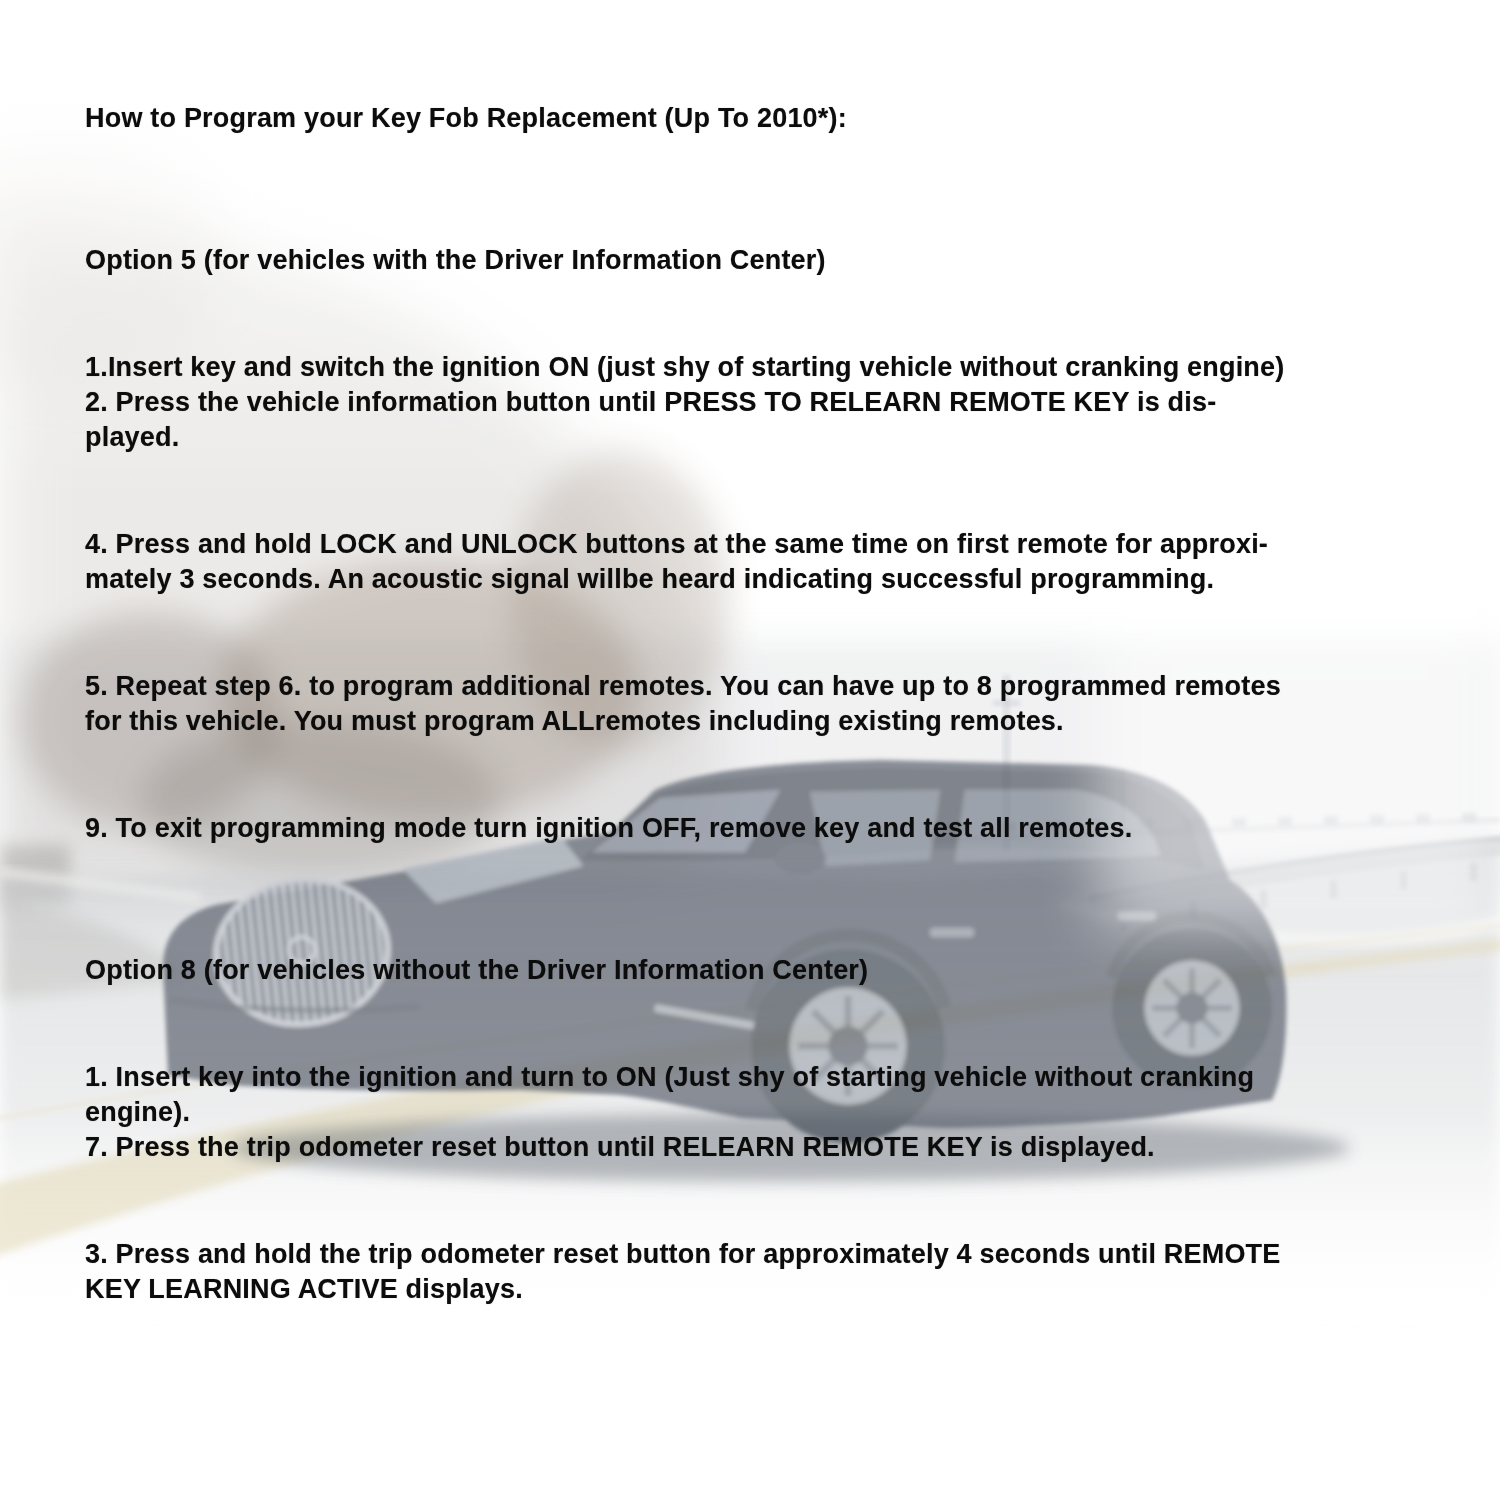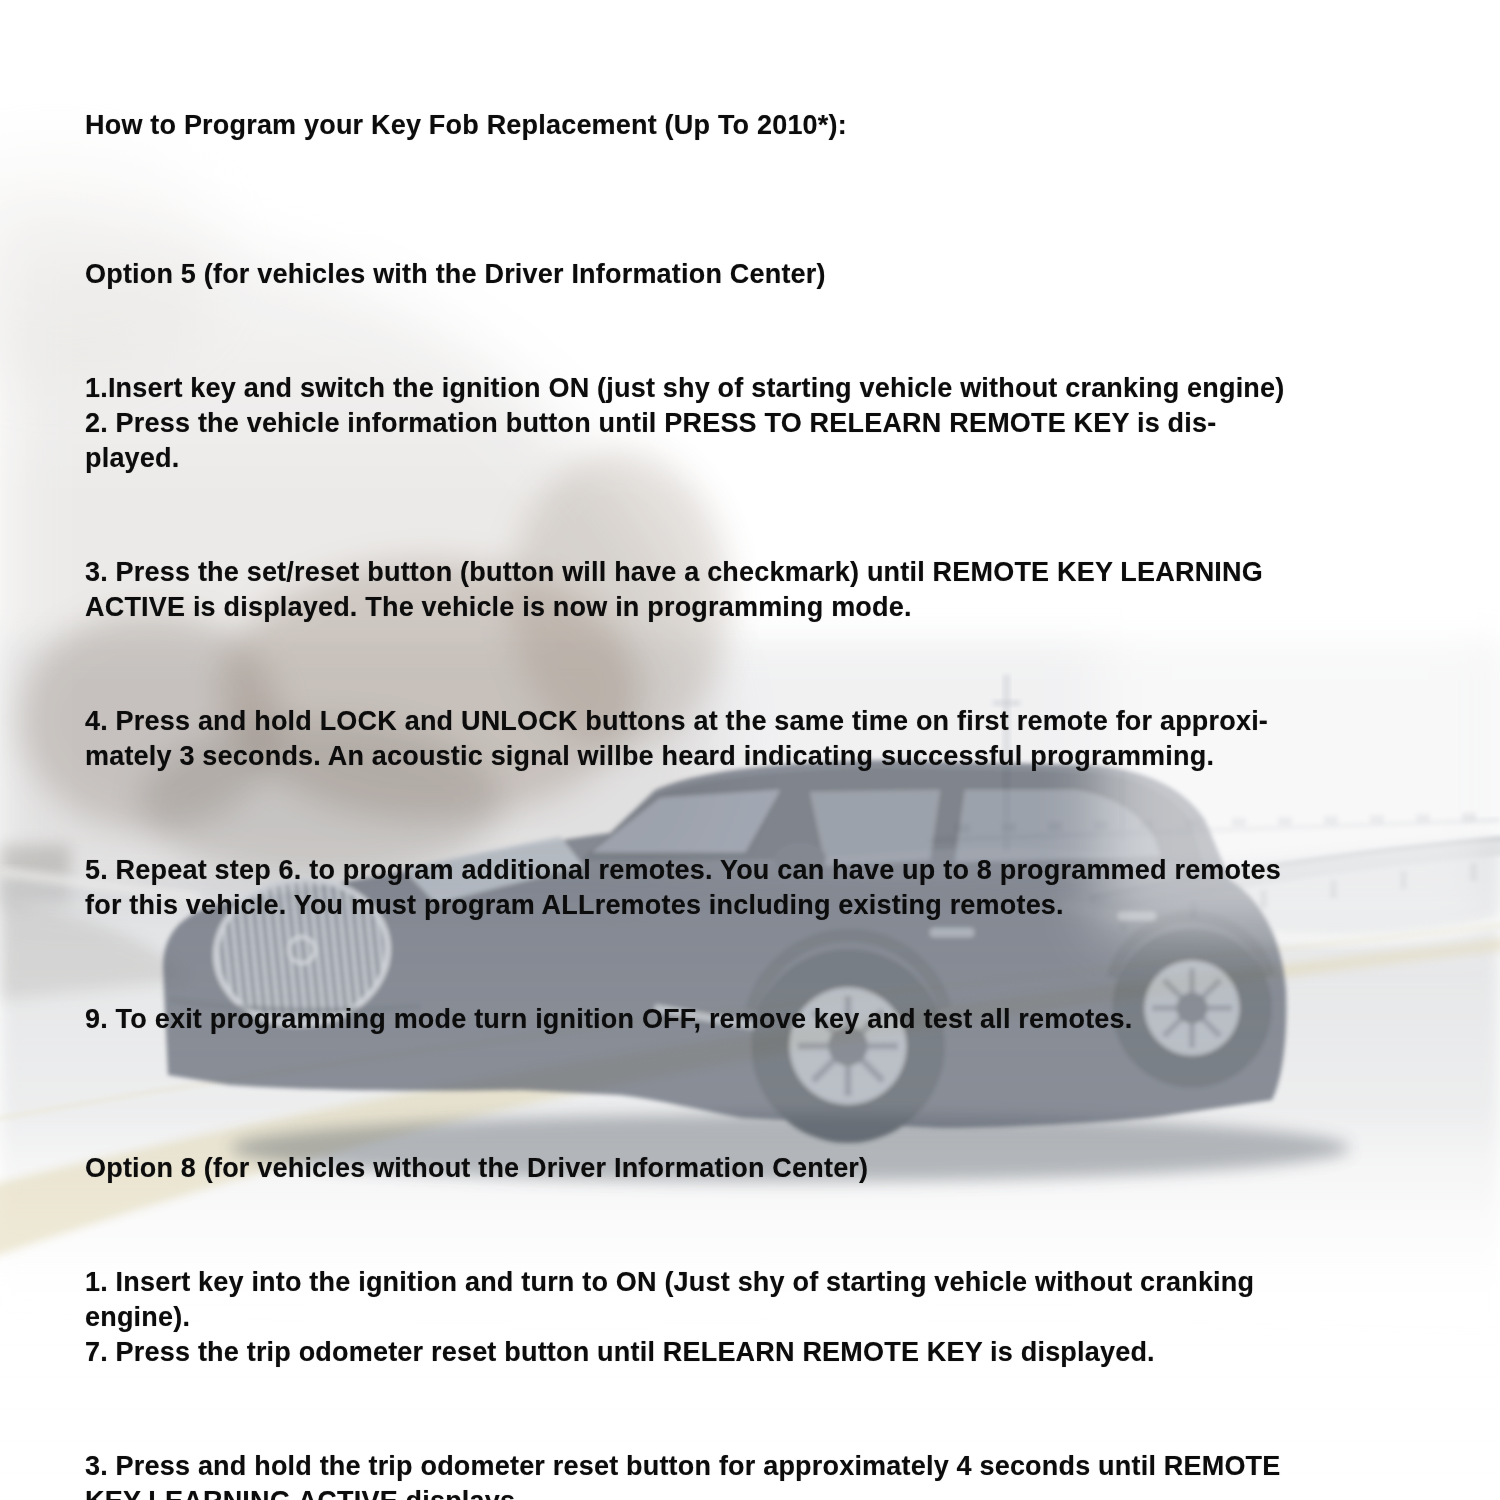--- a/index.html
+++ b/index.html
@@ -4,21 +4,21 @@
 <style>
   html,body{margin:0;padding:0;}
   body{width:1500px;height:1500px;background:#ffffff;position:relative;overflow:hidden;
        font-family:"Liberation Sans","DejaVu Sans",sans-serif;}
   .page{position:absolute;inset:0;width:1500px;height:1500px;}
   .bg{position:absolute;inset:0;z-index:1;pointer-events:none;}
   .content{position:absolute;left:85px;top:66px;width:1412px;z-index:2;
            font-weight:bold;font-size:27px;line-height:35px;color:#0c0c0c;
            letter-spacing:0.2px;white-space:pre-line;
            text-shadow:0 0 1px rgba(0,0,0,0.35);}
-  .content p{margin:7px 0 37px 0;}
+  .content p{margin:0 0 37px 0;}
 </style>
 </head>
 <body>
 
 <div class="page">
 
   <div class="bg">
     <svg width="1500" height="1500" viewBox="0 0 1500 1500" xmlns="http://www.w3.org/2000/svg">
       <defs>
         <filter id="b2" x="-20%" y="-20%" width="140%" height="140%">
@@ -169,22 +169,20 @@
     </svg>
   </div>
 
   <div class="content">
     <p>How to Program your Key Fob Replacement (Up To 2010*):</p>
 
     <p>Option 5 (for vehicles with the Driver Information Center)</p>
     <p>1.Insert key and switch the ignition ON (just shy of starting vehicle without cranking engine)
 2. Press the vehicle information button until PRESS TO RELEARN REMOTE KEY is dis-
 played.</p>
-    <p>3. Press the set/reset button (button will have a checkmark) until REMOTE KEY LEARNING
-ACTIVE is displayed. The vehicle is now in programming mode.</p>
     <p>4. Press and hold LOCK and UNLOCK buttons at the same time on first remote for approxi-
 mately 3 seconds. An acoustic signal willbe heard indicating successful programming.</p>
     <p>5. Repeat step 6. to program additional remotes. You can have up to 8 programmed remotes
 for this vehicle. You must program ALLremotes including existing remotes.</p>
     <p>9. To exit programming mode turn ignition OFF, remove key and test all remotes.</p>
 
     <p>Option 8 (for vehicles without the Driver Information Center)</p>
     <p>1. Insert key into the ignition and turn to ON (Just shy of starting vehicle without cranking
 engine).
 7. Press the trip odometer reset button until RELEARN REMOTE KEY is displayed.</p>

